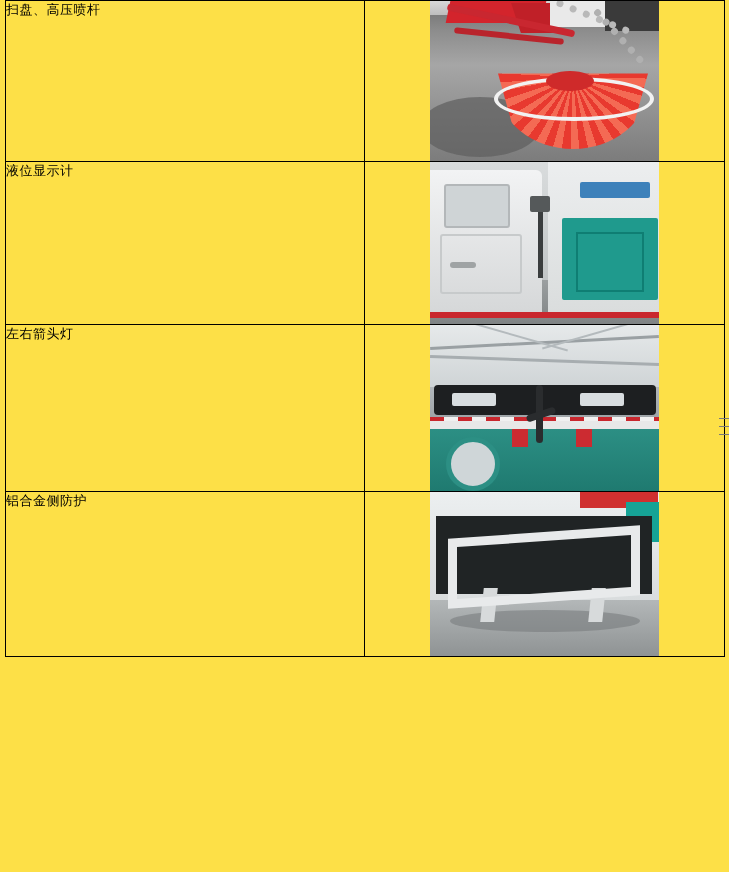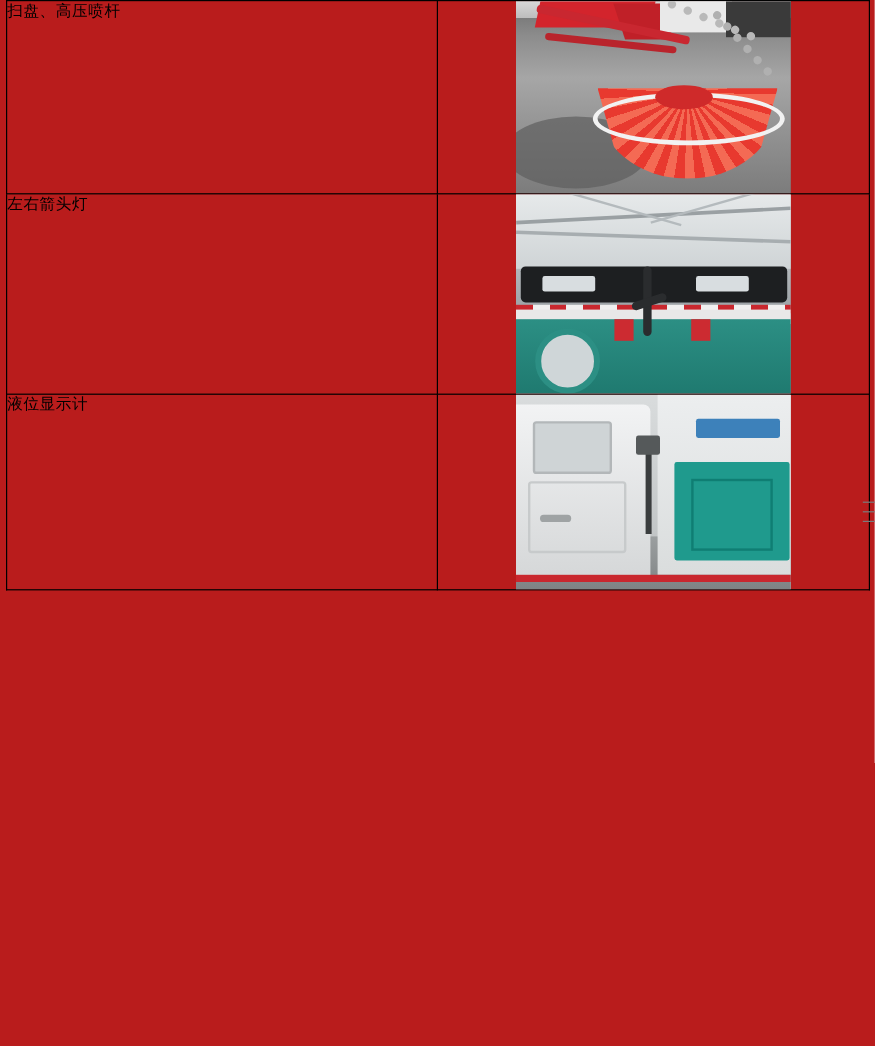--- a/index.html
+++ b/index.html
@@ -11,21 +11,21 @@
     width: 729px;
     height: 872px;
     font-family: "DejaVu Sans", "Liberation Sans", sans-serif;
     color: #000000;
     overflow: hidden;
   }
   .page {
     position: relative;
     width: 729px;
     height: 872px;
-    background: #b91c1c;
+    background: #fde047;
   }
   table.spec-table {
     border-collapse: collapse;
     table-layout: fixed;
     width: 719px;
     margin-left: 5px;
     border: 0;
   }
   table.spec-table td {
     border: 1px solid #000000;
@@ -174,20 +174,42 @@
               <div class="brush"></div>
               <div class="ring"></div>
               <div class="hub"></div>
             </div>
           </div>
         </td>
       </tr>
 
       <tr>
         <td class="label-cell">
+          <span>液位显示计</span>
+        </td>
+        <td class="image-cell">
+          <div class="photo r3">
+            <div class="floor"></div>
+            <div class="body"></div>
+            <div class="logo"></div>
+            <div class="greenbox"></div>
+            <div class="greendoor"></div>
+            <div class="cab"></div>
+            <div class="cabwin"></div>
+            <div class="cabdoor"></div>
+            <div class="handle"></div>
+            <div class="gauge"></div>
+            <div class="gaugebox"></div>
+            <div class="redline"></div>
+          </div>
+        </td>
+      </tr>
+
+      <tr>
+        <td class="label-cell">
           <span>左右箭头灯</span>
         </td>
         <td class="image-cell">
           <div class="photo r2">
             <div class="roof"></div>
             <div class="truss"></div>
             <div class="truss2"></div>
             <div class="truss3"></div>
             <div class="truss4"></div>
             <div class="stripe"></div>
@@ -198,43 +220,38 @@
             <div class="lampR"></div>
             <div class="pole"></div>
             <div class="pole-b"></div>
             <div class="tank"></div>
             <div class="red1"></div>
             <div class="red2"></div>
           </div>
         </td>
       </tr>
 
-      <tr>
-        <td class="label-cell">
-          <span>液位显示计</span>
-        </td>
-        <td class="image-cell">
-          <div class="photo r3">
-            <div class="floor"></div>
-            <div class="body"></div>
-            <div class="logo"></div>
-            <div class="greenbox"></div>
-            <div class="greendoor"></div>
-            <div class="cab"></div>
-            <div class="cabwin"></div>
-            <div class="cabdoor"></div>
-            <div class="handle"></div>
-            <div class="gauge"></div>
-            <div class="gaugebox"></div>
-            <div class="redline"></div>
-          </div>
-        </td>
-      </tr>
-
-
+
+      <tr>
+        <td class="label-cell">
+          <span>铝合金侧防护</span>
+        </td>
+        <td class="image-cell">
+          <div class="photo r5">
+            <div class="redtop"></div>
+            <div class="greentop"></div>
+            <div class="darkunder"></div>
+            <div class="ground2"></div>
+            <div class="shadow"></div>
+            <div class="bracket1"></div>
+            <div class="bracket2"></div>
+            <div class="frame"></div>
+          </div>
+        </td>
+      </tr>
 
     </tbody>
   </table>
 
   <div class="edge-mark" style="top:418px;"></div>
   <div class="edge-mark" style="top:426px;"></div>
   <div class="edge-mark" style="top:434px;"></div>
 
 </div>
 

